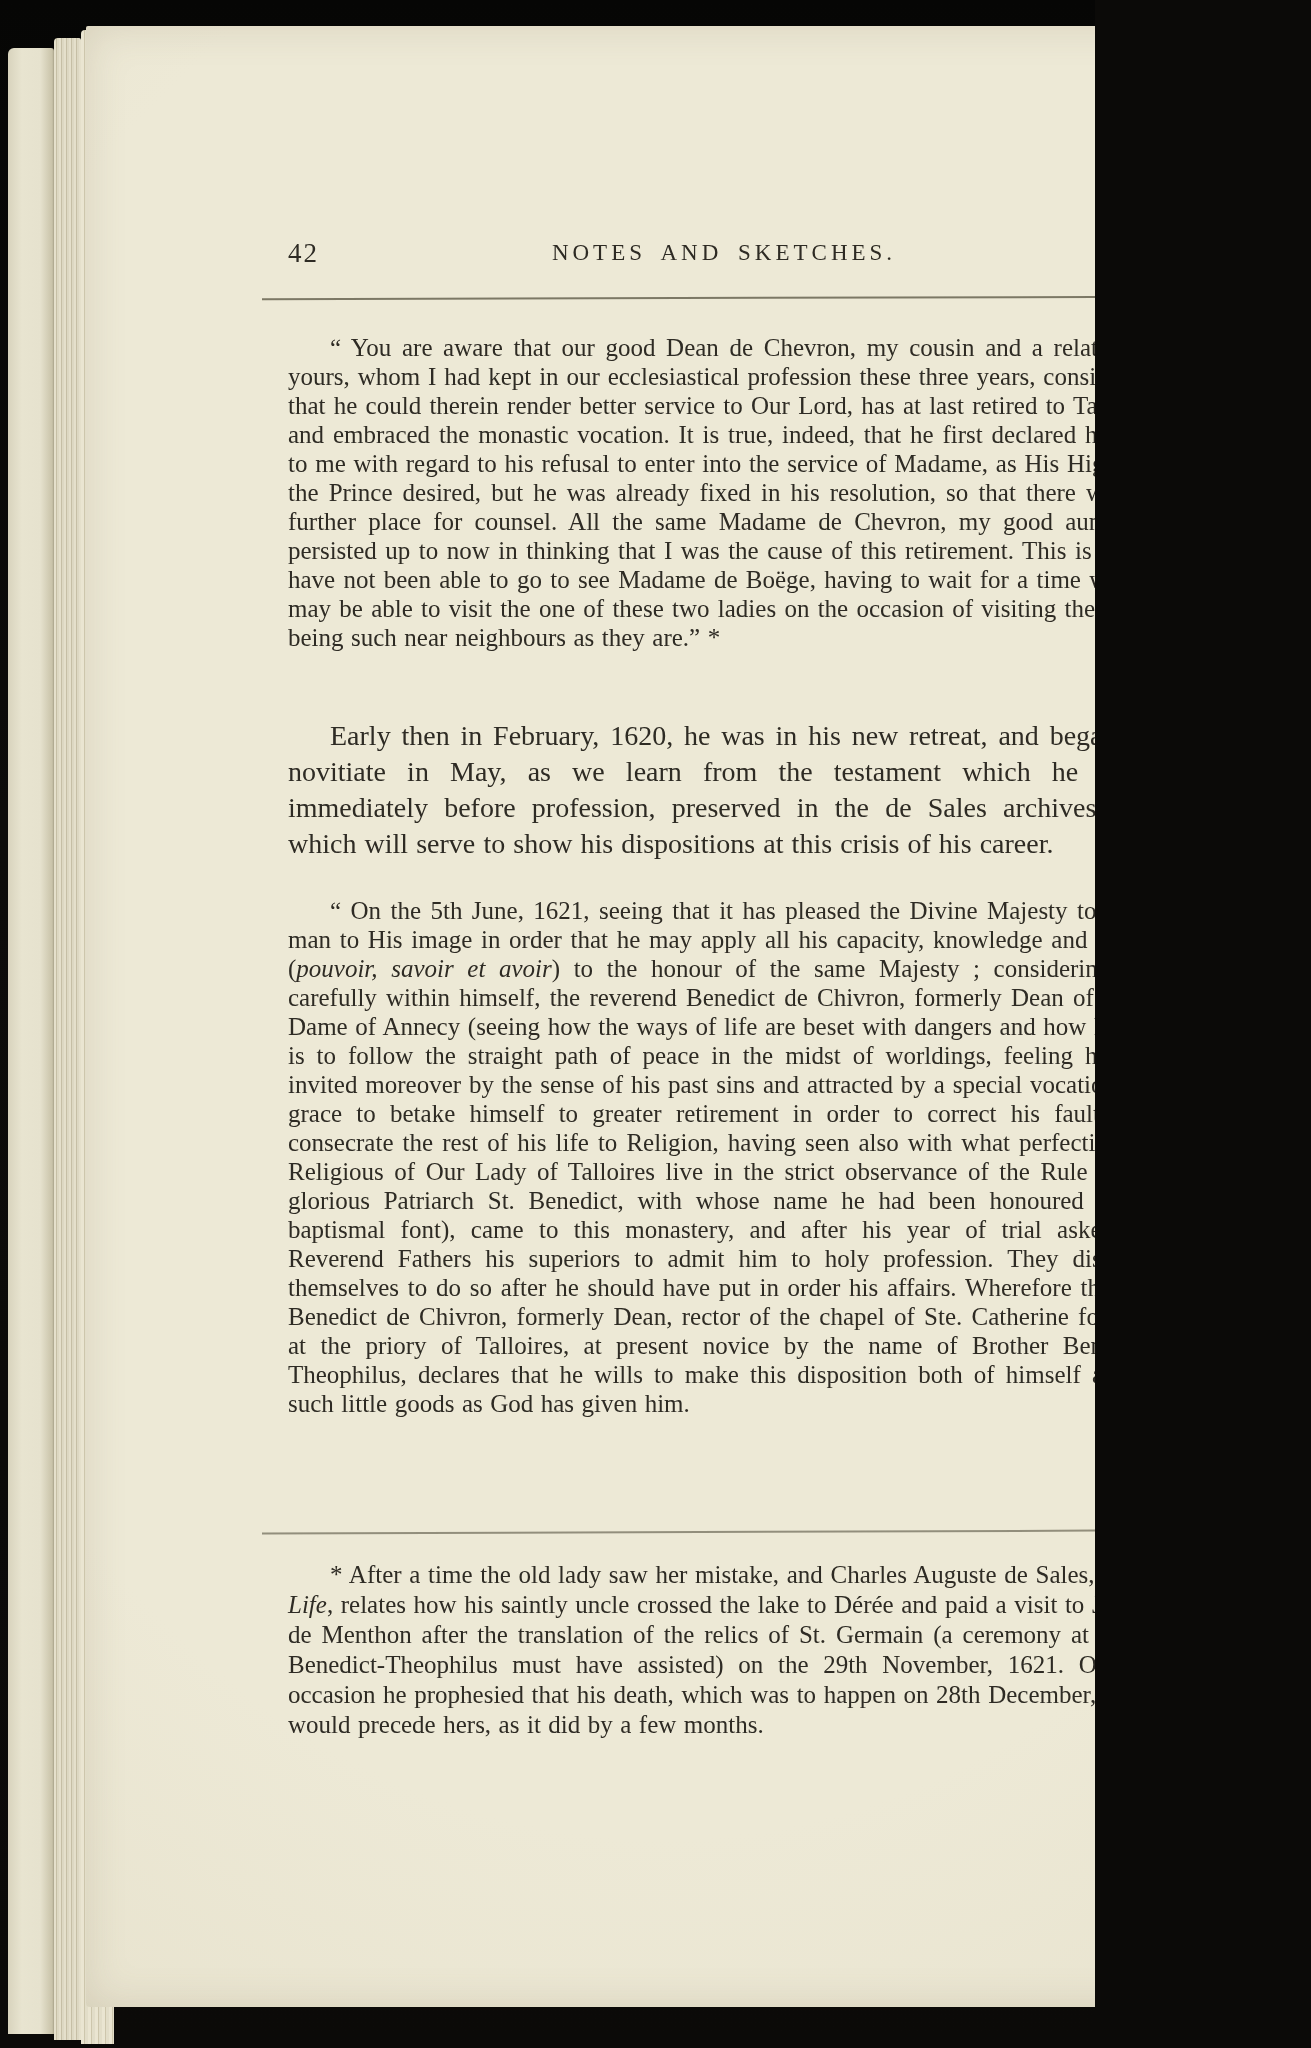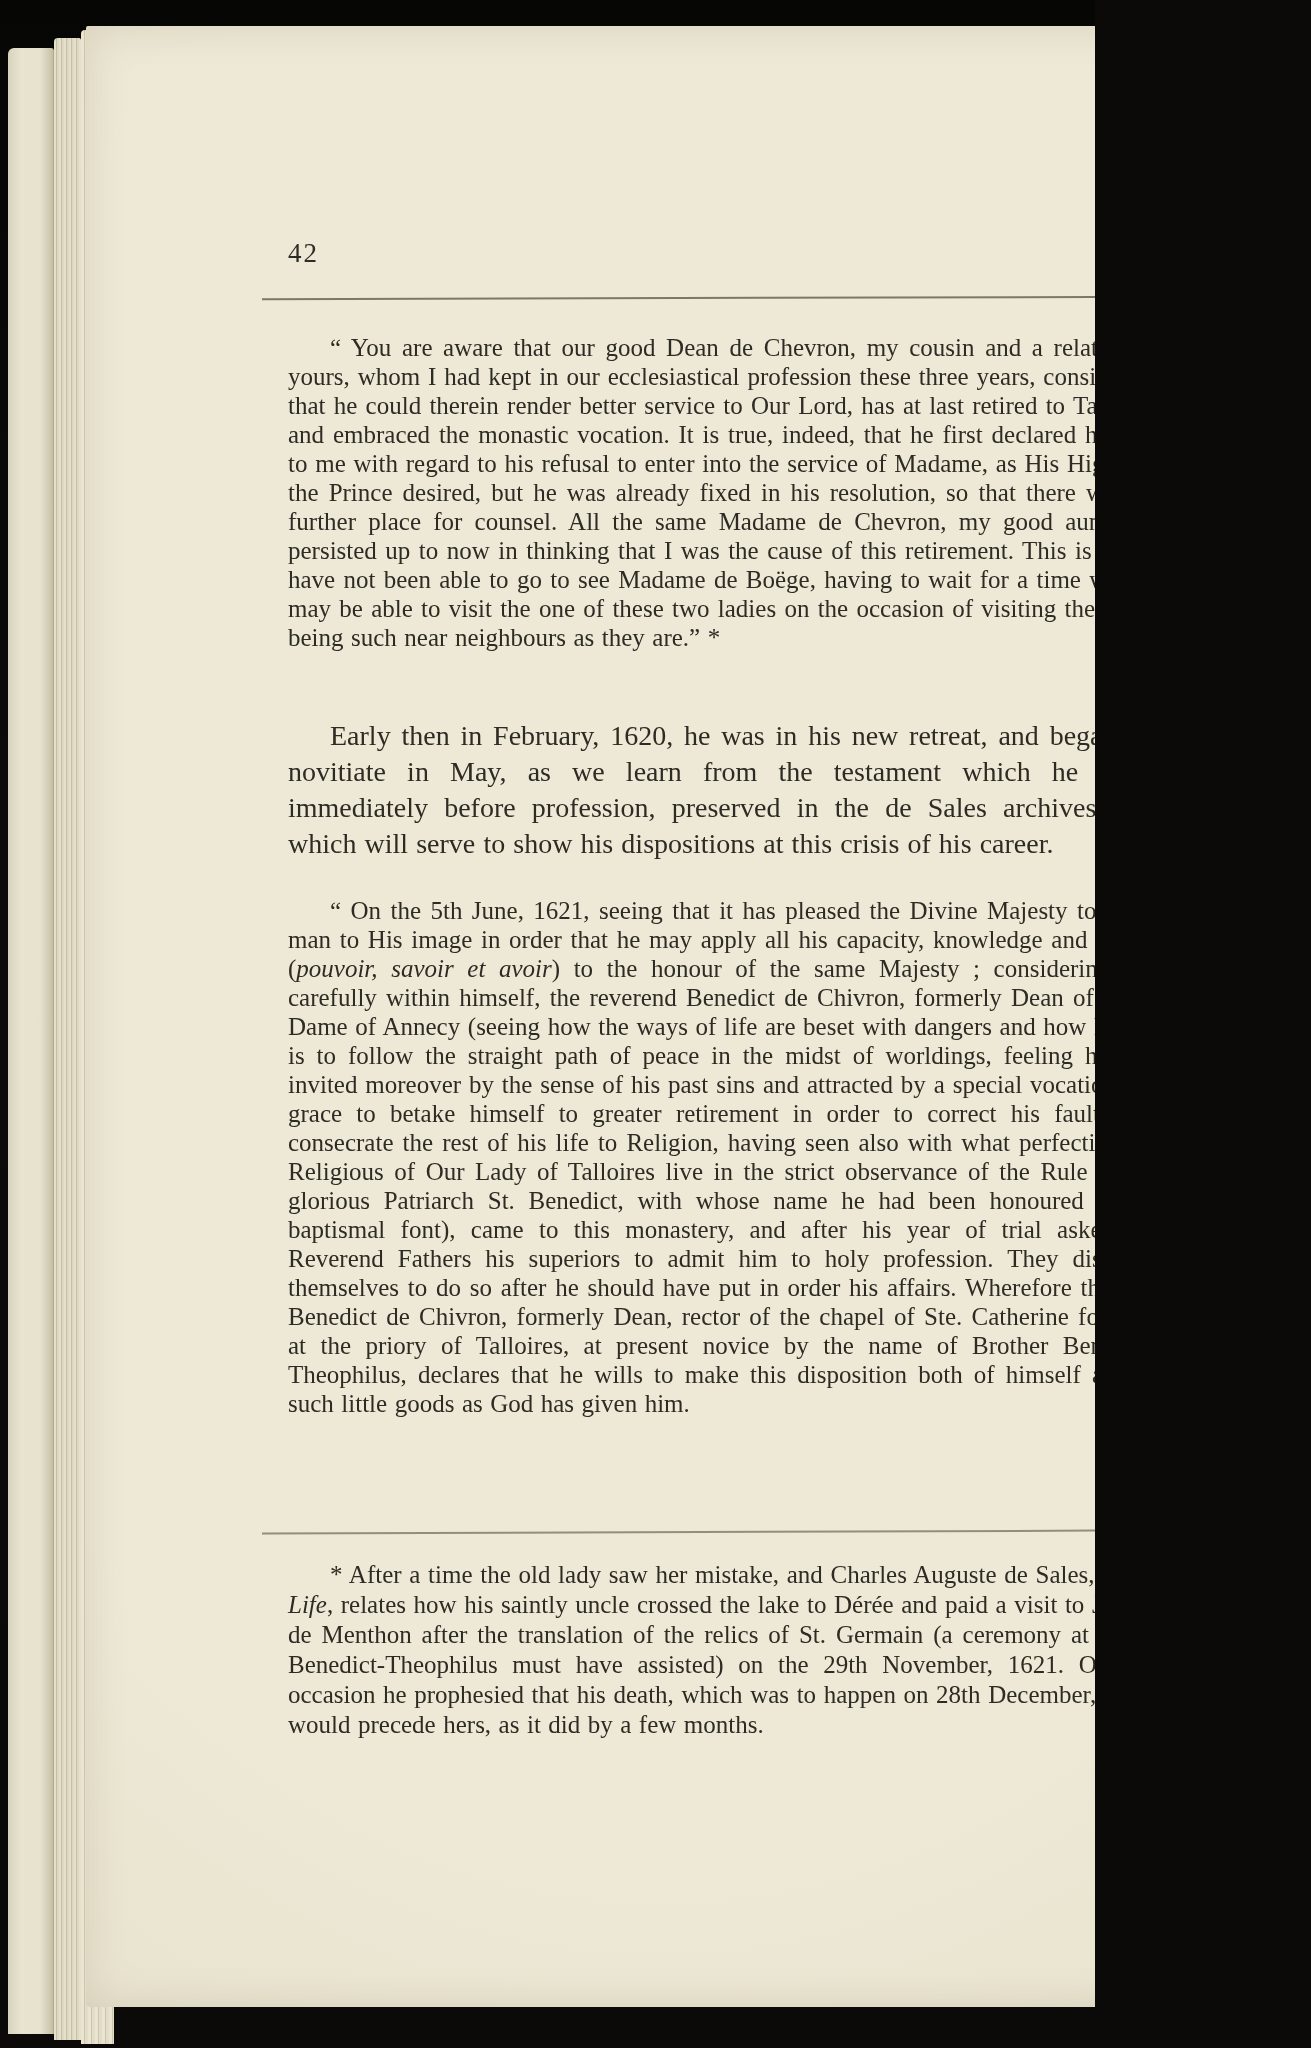--- a/index.html
+++ b/index.html
@@ -105,20 +105,21 @@
   <div class="fore-edges">
     <div class="edge-strip edge-a"></div>
     <div class="edge-strip edge-b"></div>
     <div class="edge-strip edge-c"></div>
   </div>
 
   <div class="page">
 
     <div class="page-head">
       <span class="page-num ink">42</span>
+      <span class="running-head ink">NOTES AND SKETCHES.</span>
     </div>
 
     <div class="rule head-rule"></div>
 
     <div class="textcol p1">
       <p class="small ink indent">“ You are aware that our good Dean de Chevron, my cousin and a relative of yours, whom I had kept in our ecclesiastical profession these three years, considering that he could therein render better service to Our Lord, has at last retired to Talloires and embraced the monastic vocation. It is true, indeed, that he first declared himself to me with regard to his refusal to enter into the service of Madame, as His Highness the Prince desired, but he was already fixed in his resolution, so that there was no further place for counsel. All the same Madame de Chevron, my good aunt, has persisted up to now in thinking that I was the cause of this retirement. This is why I have not been able to go to see Madame de Boëge, having to wait for a time when I may be able to visit the one of these two ladies on the occasion of visiting the other, being such near neighbours as they are.” *</p>
     </div>
 
     <div class="textcol p2">
       <p class="large ink indent">Early then in February, 1620, he was in his new retreat, and began his novitiate in May, as we learn from the testament which he made immediately before profession, preserved in the de Sales archives, and which will serve to show his dispositions at this crisis of his career.</p>

